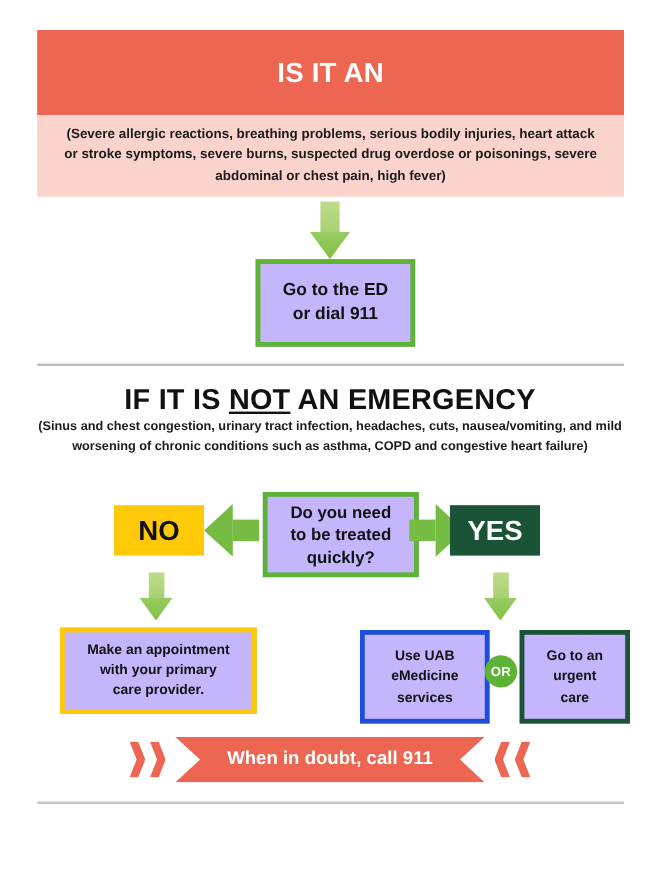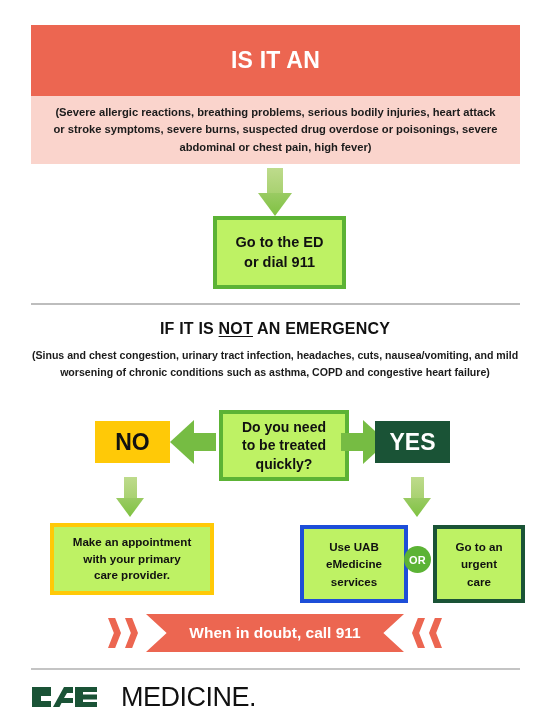--- a/index.html
+++ b/index.html
@@ -67,39 +67,39 @@
     border-top:22px solid transparent;border-bottom:22px solid transparent;}
   #arrow-left{left:170px;top:420px;}
   #arrow-left .hshaft{right:0;}
   #arrow-left .hhead{left:0;border-right:24px solid #76BC43;}
   #arrow-right{left:341px;top:420px;}
   #arrow-right .hshaft{left:0;}
   #arrow-right .hhead{right:0;border-left:24px solid #76BC43;}
 
   
   .box{
-    position:absolute;background:#bef264;
+    position:absolute;background:#c4b5fd;
     display:flex;align-items:center;justify-content:center;text-align:center;
     color:#111111;font-weight:bold;
   }
   #ed-box{
     left:213px;top:216px;width:125px;height:65px;
     border:4px solid #5CB335;font-size:14.5px;line-height:1.32;
   }
 
   
   .divider{position:absolute;left:31px;width:489px;height:2px;
     background:#BDBDBD;}
   #div-1{top:303px;}
   #div-2{top:668px;height:2px;background:#C4C4C4;}
 
   
   #sec2-title{
     position:absolute;left:0;top:320px;width:550px;text-align:center;
-    font-size:16px;font-weight:bold;color:#111;letter-spacing:.2px;
+    font-size:24px;font-weight:bold;color:#111;letter-spacing:.2px;
   }
   #sec2-title u{text-decoration:underline;text-underline-offset:2px;}
   #sec2-sub{
     position:absolute;left:25px;top:347px;width:500px;text-align:center;
     font-size:10.6px;font-weight:bold;color:#1b1b1b;line-height:1.6;
   }
 
   
   #no-box{
     left:95px;top:421px;width:75px;height:42px;background:#FFC907;
@@ -261,26 +261,14 @@
     <div class="chev l" id="chev-l2"></div>
     <div id="banner-bar">
       <span id="banner-text">When in doubt, call 911</span>
     </div>
     <div class="chev r" id="chev-r1"></div>
     <div class="chev r" id="chev-r2"></div>
   </div>
 
   <div class="divider" id="div-2"></div>
 
-  <div id="logo">
-    <svg id="logo-mark" width="86" height="24" viewBox="0 0 86 24">
-      <g fill="#1A5336">
-        <path d="M1,2 L10,2 L10,16 L20,16 L20,22 L1,22 Z"></path>
-        <path d="M22,22 L33,2 L42,2 L42,8 L36,8 L33,13 L42,13 L42,18 L30.5,18 L28.5,22 Z"></path>
-        <path d="M44,2 L66,2 L66,7 L52,7 L52,9.5 L66,9.5 L66,14.5 L52,14.5 L52,17 L66,17 L66,22 L44,22 Z"></path>
-        <rect x="10" y="2" width="10" height="9"></rect>
-      </g>
-    </svg>
-    <span id="logo-word">MEDICINE</span>
-    <span id="logo-dot">.</span>
-  </div>
 
 </div>
 
 </body></html>

